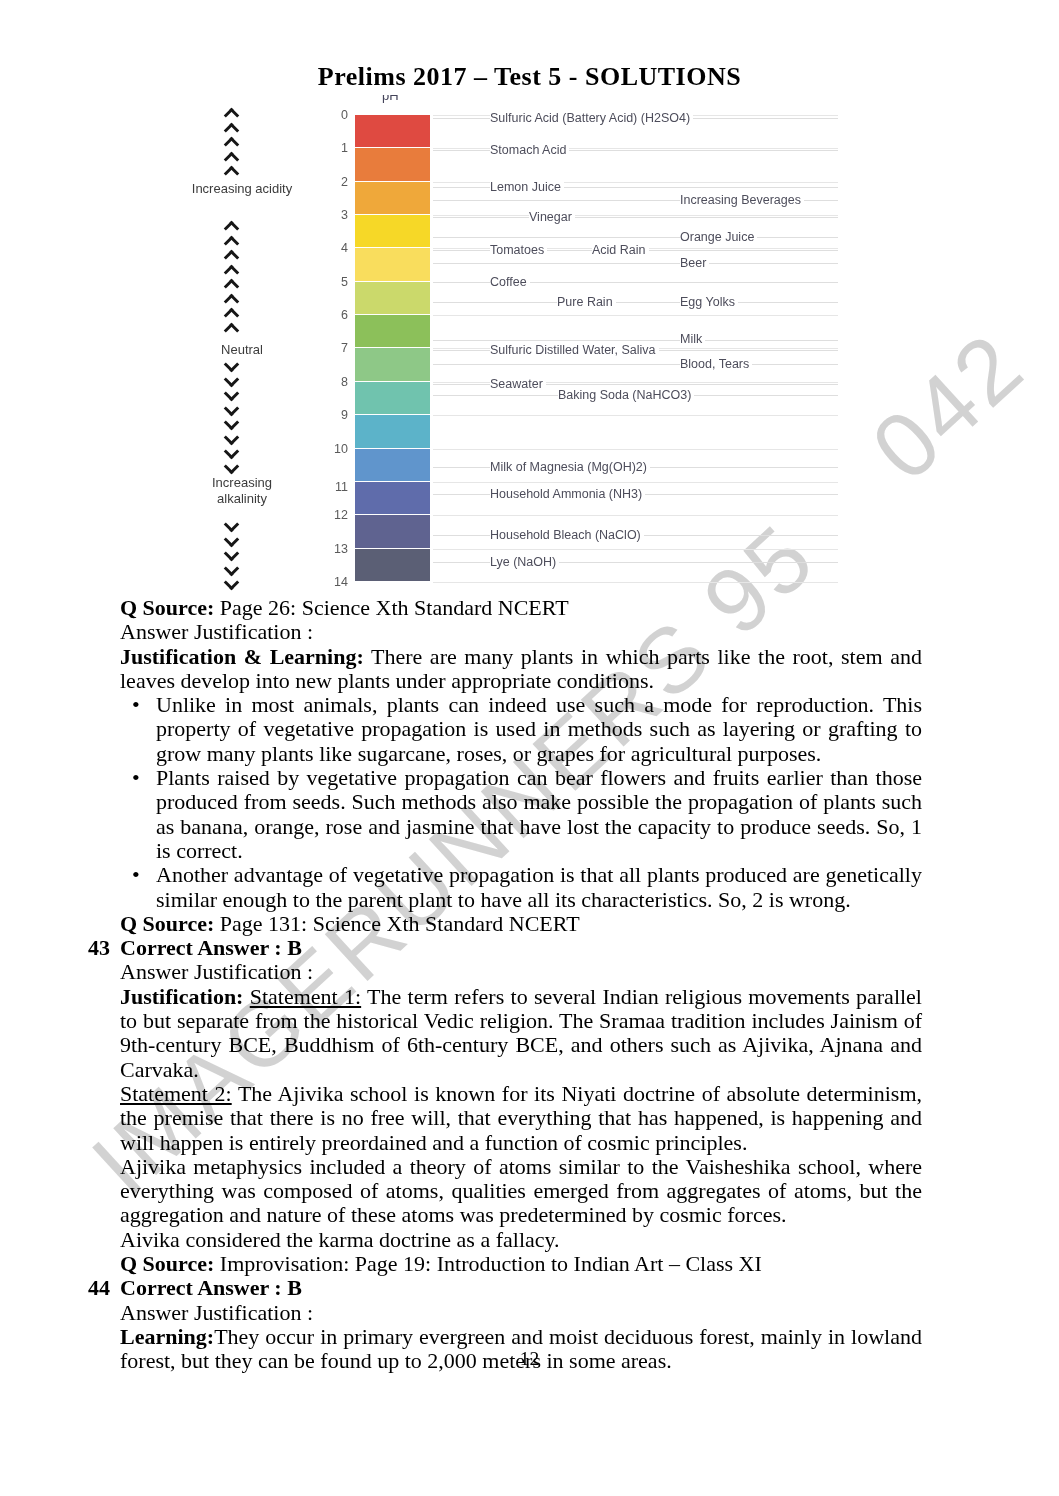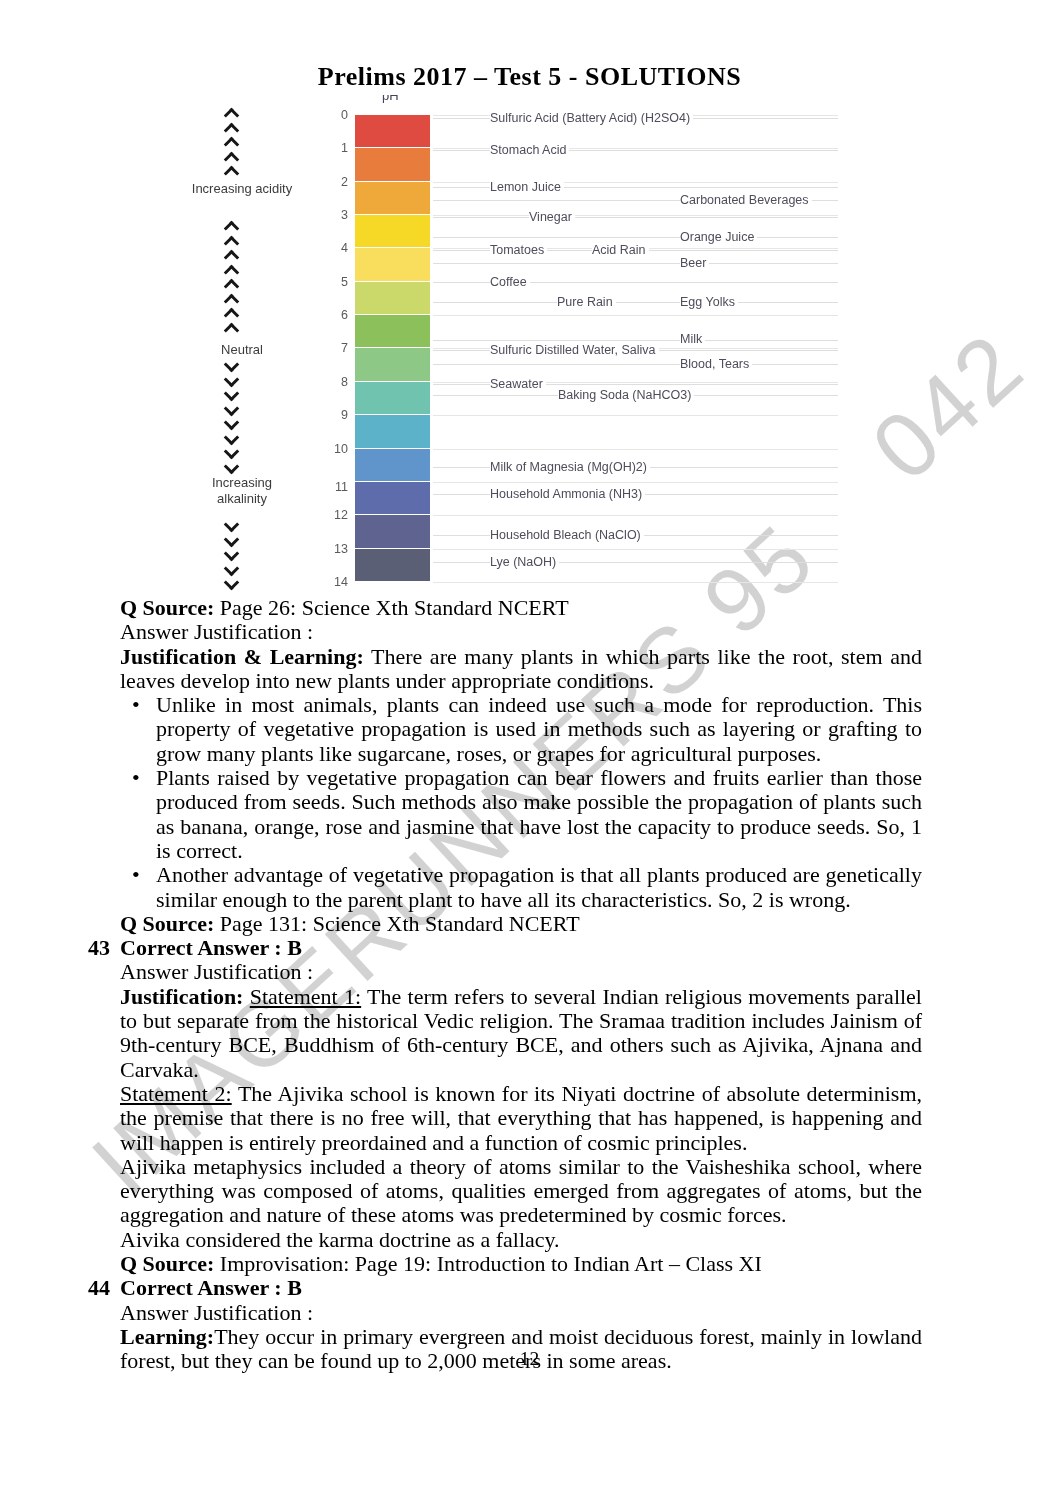--- a/index.html
+++ b/index.html
@@ -159,21 +159,21 @@
         <div class="band" style="top: 253.499px; height: 33.357px; background: rgb(142, 200, 135);"></div>
         <div class="band" style="top: 286.856px; height: 33.357px; background: rgb(112, 195, 174);"></div>
         <div class="band" style="top: 320.213px; height: 33.357px; background: rgb(92, 179, 201);"></div>
         <div class="band" style="top: 353.57px; height: 33.357px; background: rgb(96, 149, 204);"></div>
         <div class="band" style="top: 386.927px; height: 33.357px; background: rgb(95, 108, 171);"></div>
         <div class="band" style="top: 420.284px; height: 33.357px; background: rgb(95, 99, 144);"></div>
         <div class="band" style="top: 453.641px; height: 33.357px; background: rgb(91, 95, 117);"></div>
         <div class="annlabel" style="top: 23.3357px; left: 260px;">Sulfuric Acid (Battery Acid) (H2SO4)</div>
         <div class="annlabel" style="top: 55.0249px; left: 260px;">Stomach Acid</div>
         <div class="annlabel" style="top: 91.7175px; left: 260px;">Lemon Juice</div>
-        <div class="annlabel" style="top: 105.06px; left: 450px;">Carbonated Beverages</div>
+        <div class="annlabel" style="top: 105.06px; left: 450px;">Increasing Beverages</div>
         <div class="annlabel" style="top: 121.739px; left: 260px; margin-left: 39px;">Vinegar</div>
         <div class="annlabel" style="top: 141.753px; left: 450px;">Orange Juice</div>
         <div class="annlabel" style="top: 155.096px; left: 260px;">Tomatoes</div>
         <div class="annlabel" style="top: 155.096px; left: 362px;">Acid Rain</div>
         <div class="annlabel" style="top: 168.439px; left: 450px;">Beer</div>
         <div class="annlabel" style="top: 186.785px; left: 260px;">Coffee</div>
         <div class="annlabel" style="top: 206.799px; left: 327px;">Pure Rain</div>
         <div class="annlabel" style="top: 206.799px; left: 450px;">Egg Yolks</div>
         <div class="annlabel" style="top: 244px; left: 450px;">Milk</div>
         <div class="annlabel" style="top: 255.167px; left: 260px;">Sulfuric Distilled Water, Saliva</div>

